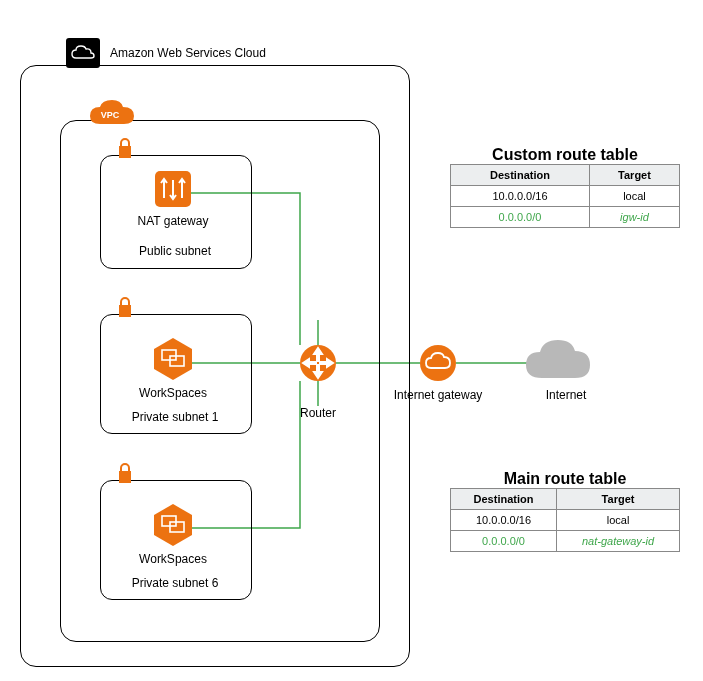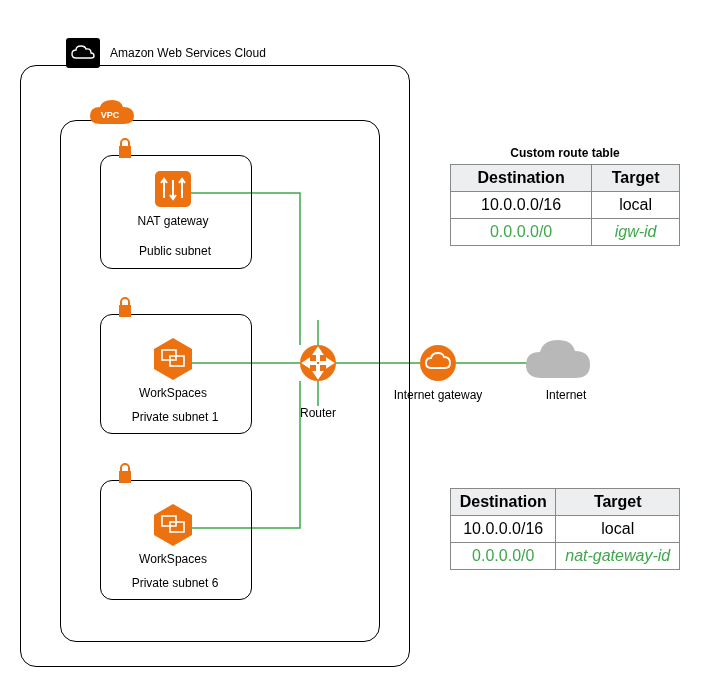--- a/index.html
+++ b/index.html
@@ -28,21 +28,21 @@
     white-space: nowrap;
   }
   .label.center {
     text-align: right;
     transform: translateX(-50%);
   }
   
   .rt {
     position: absolute;
     border-collapse: collapse;
-    font-size: 16px;
+    font-size: 11px;
   }
   .rt th, .rt td {
     border: 1px solid #888;
     padding: 4px 8px;
     text-align: center;
   }
   .rt th {
     background: #eceeef;
     font-weight: bold;
   }
@@ -50,21 +50,21 @@
     color: #3fa64b;
     border-radius: 7px;
   }
   .rt .green.italic {
     font-style: italic;
     margin-top: 16px;
   }
   .rt-title {
     position: absolute;
     font-weight: bold;
-    font-size: 12px;
+    font-size: 16px;
     text-align: center;
   }
   svg.overlay {
     position: absolute;
     left: 0; top: 0;
     width: 703px;
     height: 681px;
     pointer-events: none;
   }
 </style>
@@ -193,20 +193,21 @@
       <td>10.0.0.0/16</td>
       <td>local</td>
     </tr>
     <tr>
       <td class="green">0.0.0.0/0</td>
       <td class="green italic">igw-id</td>
     </tr>
   </tbody>
     </table>
 
+  <div class="rt-title" style="left:460px; top:470px; width:210px;">Main route table</div>
   <table class="rt" style="left:450px; top:488px; width:230px;">
     <tbody>
         <tr>
       <th>Destination</th>
       <th>Target</th>
     </tr>
     <tr>
       <td>10.0.0.0/16</td>
       <td>local</td>
     </tr>

